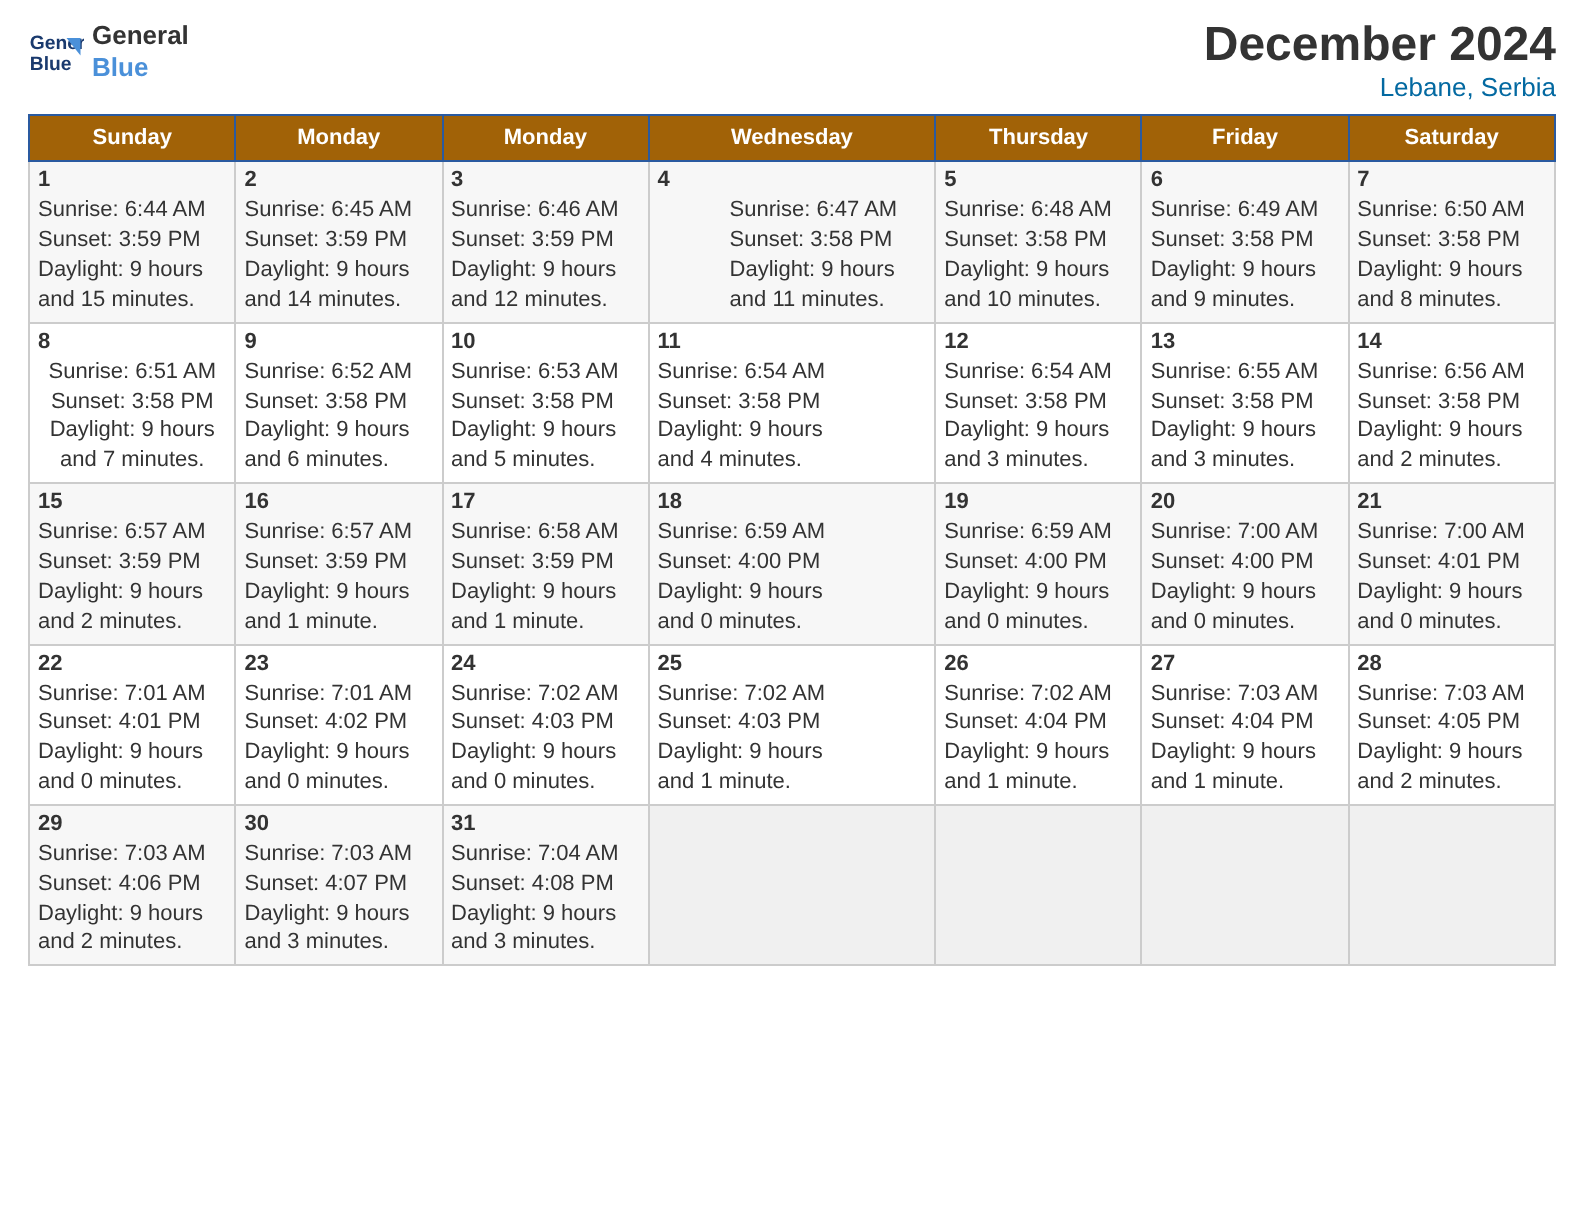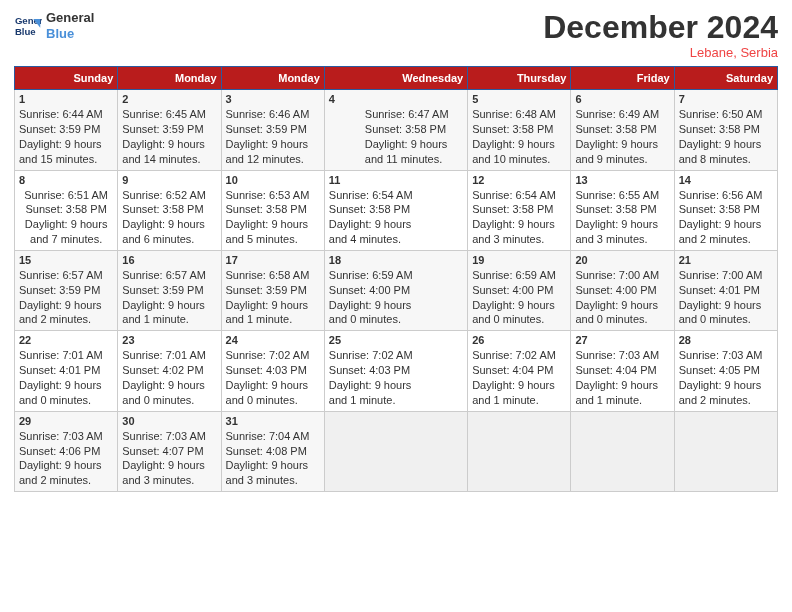--- a/index.html
+++ b/index.html
@@ -34,39 +34,39 @@
       line-height: 1.2;
     }
     .logo-icon {
       width: 28px;
       height: 28px;
     }
     .title-block {
       text-align: right;
     }
     .main-title {
-      font-size: 32px;
+      font-size: 24px;
       font-weight: bold;
       color: #333;
       line-height: 1.1;
     }
     .subtitle {
       font-size: 13px;
-      color: #ef4444;
+      color: #0369a1;
     }
     table {
       width: 100%;
       border-collapse: collapse;
       font-size: 9.5px;
     }
     thead tr th {
-      background: #b91c1c;
+      background: #a16207;
       color: #fff;
       padding: 5px 4px;
-      text-align: right;
+      text-align: center;
       font-size: 11px;
       font-weight: bold;
       border: 1px solid #2a5aa0;
     }
     tbody tr td {
       border: 1px solid #ccc;
       padding: 3px 4px;
       vertical-align: top;
       background: #fff;
       min-height: 70px;

